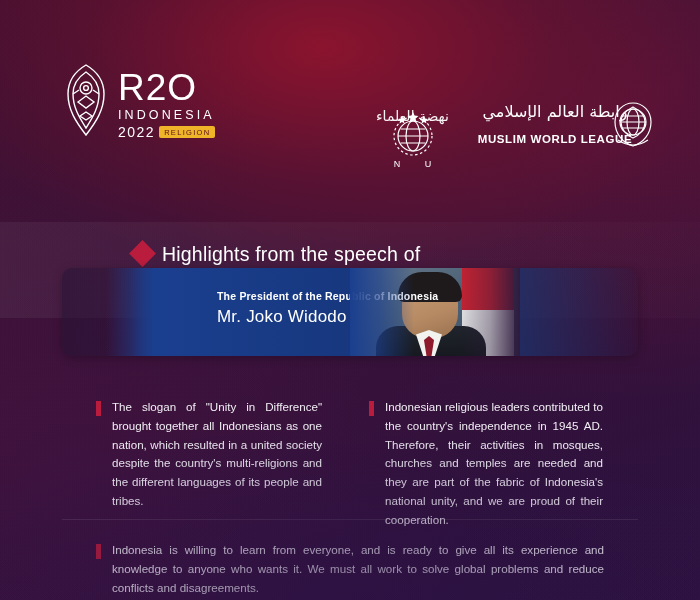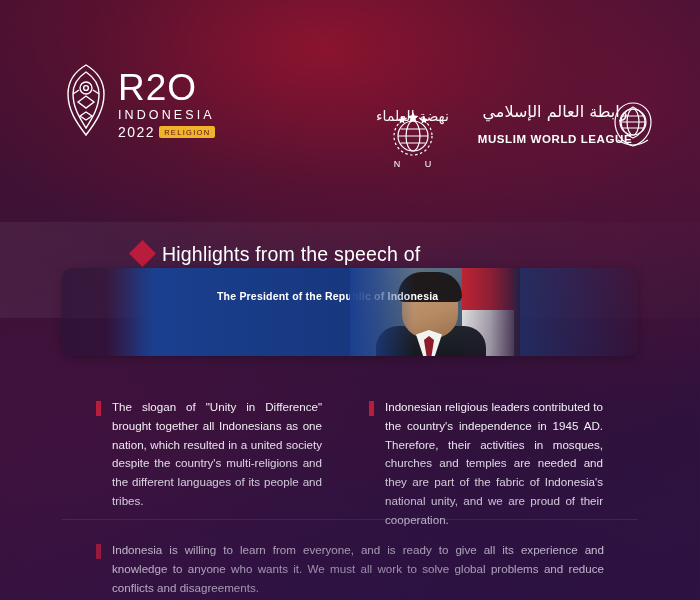--- a/index.html
+++ b/index.html
@@ -428,20 +428,21 @@
       <div class="p-body"></div>
       <div class="p-head"></div>
       <div class="p-hair"></div>
       <div class="p-shirt"></div>
       <div class="p-tie"></div>
       <div class="portrait-fade-l"></div>
       <div class="portrait-fade-r"></div>
     </div>
     <div class="speaker-text">
       <div class="speaker-role">The President of the Republic of Indonesia</div>
+      <div class="speaker-name">Mr. Joko Widodo</div>
     </div>
   </div>
 
   <div class="quote quote-left">
     <span class="bar"></span>
     <span>The slogan of "Unity in Difference" brought together all Indonesians as one nation, which resulted in a united society despite the country's multi-religions and the different languages of its people and tribes.</span>
   </div>
 
   <div class="quote quote-right">
     <span class="bar"></span>

